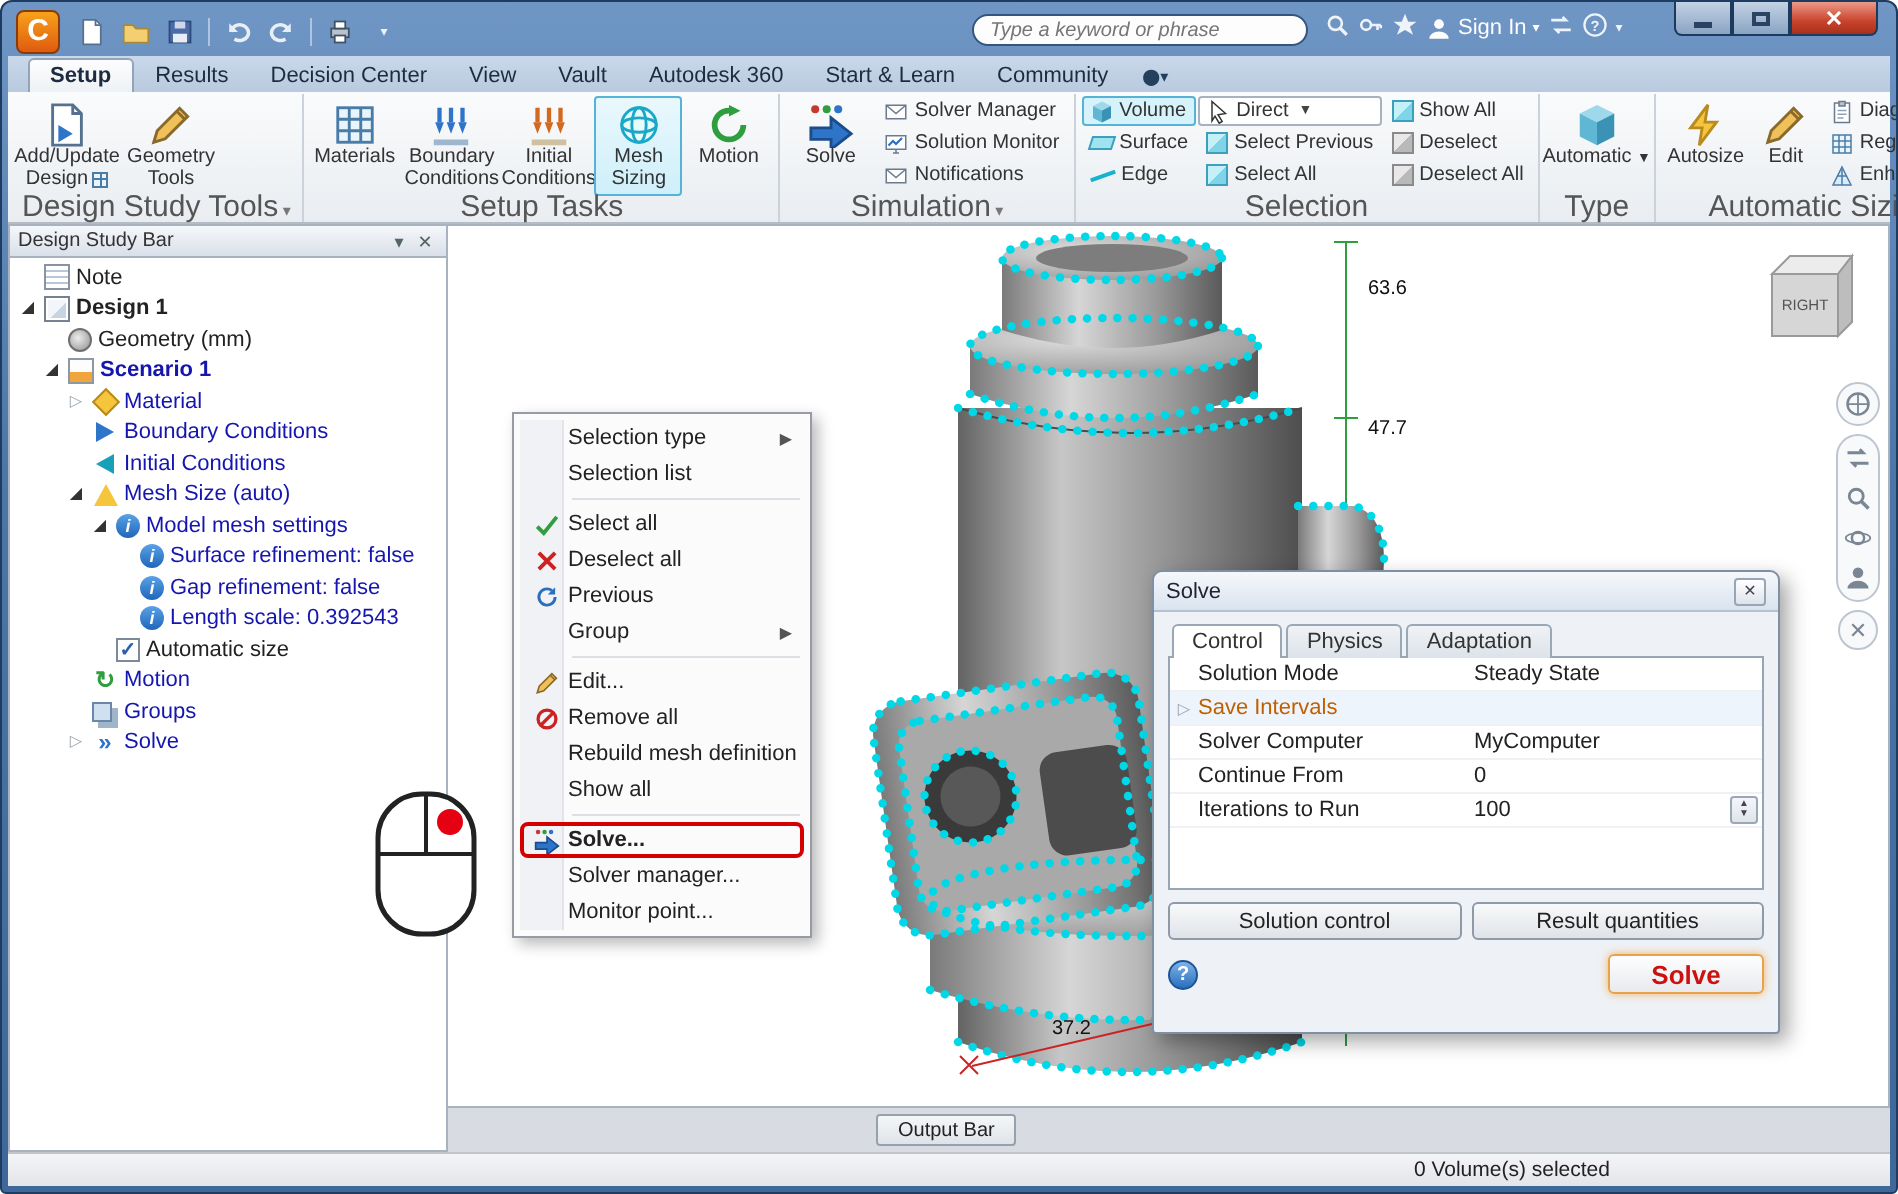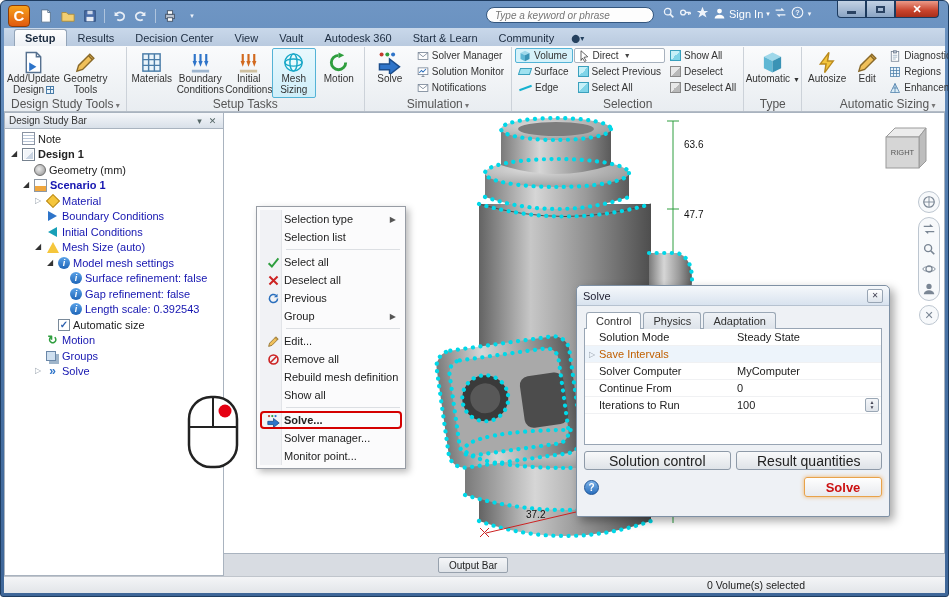--- a/index.html
+++ b/index.html
@@ -37,21 +37,21 @@
               background:linear-gradient(#c9d8ea,#b9cadf); }
   .rtab { padding:2px 10px 2px 10px; font-size:11px; color:#1c2c40; border-radius:3px 3px 0 0; }
   .rtab.active { background:linear-gradient(#fdfdfe,#eef1f5); border:1px solid #93a4b8; border-bottom:none; font-weight:bold; }
   .tabopts { margin-left:6px; margin-bottom:3px; color:#24405e; font-size:8px; }
 
   
   .ribbon { height:66px; background:linear-gradient(#fafbfc,#e9edf1); border-bottom:1px solid #b4bcc6;
             display:flex; align-items:stretch; padding:1px 1px 0 1px; }
   .rgroup { display:flex; flex-direction:column; border-right:1px solid #ccd2d9; padding:0 2px; }
   .gbody { flex:1; display:flex; align-items:stretch; gap:1px; padding:1px 1px 0 1px; }
-  .glabel { height:13px; line-height:12px; font-size:12px; color:#555; text-align:center; white-space:nowrap; padding:0 4px; }
+  .glabel { height:13px; line-height:12px; font-size:15px; color:#555; text-align:center; white-space:nowrap; padding:0 4px; }
   .glabel.menu::after { content:" ▾"; font-size:8px; color:#777; }
   .bb { width:51px; display:flex; flex-direction:column; align-items:center; padding-top:2px; border:1px solid transparent; border-radius:2px; }
   .bb .bi { width:23px; height:23px; }
   .bb .bl { font-size:10px; line-height:10.5px; text-align:center; color:#333; white-space:nowrap; }
   .bb.active { background:linear-gradient(#e9f8fd,#cfeffa); border-color:#54b3d6; }
   .bb.narrow { width:44px; }
   .scol { display:flex; flex-direction:column; justify-content:flex-start; gap:1px; }
   .sb { display:flex; align-items:center; gap:3px; font-size:10px; color:#333; height:15px; padding:0 3px; white-space:nowrap; border:1px solid transparent; }
   .sb .si { width:12px; height:12px; flex:none; }
   .sb.active { background:#d6f2fa; border:1px solid #54b3d6; border-radius:2px; }
@@ -145,21 +145,21 @@
   .drow { display:flex; height:17px; align-items:center; border-bottom:1px solid #f0f1f3; position:relative; }
   .dexp { width:14px; text-align:center; color:#9aa3ad; font-size:8px; flex:none; }
   .dlabel { width:138px; color:#222; }
   .dval { flex:1; color:#222; }
   .drow.hl { background:#edf4fb; }
   .drow.hl .dlabel { color:#c05f00; }
   .dspin { position:absolute; right:2px; top:1px; width:14px; height:14px; border:1px solid #9aa7b5; border-radius:2px;
            background:linear-gradient(#f4f6f9,#dfe4ea); display:flex; flex-direction:column; align-items:center; justify-content:center; font-size:5px; color:#445; line-height:5px; }
   .dbtns { display:flex; gap:5px; margin-top:6px; }
   .dbtn { flex:1; height:19px; border:1px solid #8e9aa8; border-radius:3px; background:linear-gradient(#f8f9fa,#dfe3e8);
-          font-size:14px; display:flex; align-items:center; justify-content:center; color:#222; }
+          font-size:11px; display:flex; align-items:center; justify-content:center; color:#222; }
   .dfoot { display:flex; justify-content:space-between; align-items:center; margin-top:7px; }
   .helpbtn { width:15px; height:15px; border-radius:50%; background:linear-gradient(#7db3e8,#2a6fbd); color:#fff; font-size:10px; font-weight:bold;
              display:flex; align-items:center; justify-content:center; border:1px solid #1d5497; }
   .solvebtn { width:78px; height:20px; border:1px solid #e8a24a; border-radius:3px; background:linear-gradient(#fefefe,#e8eaee);
               color:#cc1111; font-weight:bold; font-size:13px; display:flex; align-items:center; justify-content:center;
               box-shadow:0 0 4px #f0b36a; }
 
   
   .mouse { position:absolute; left:181px; top:282px; z-index:6; }
 

